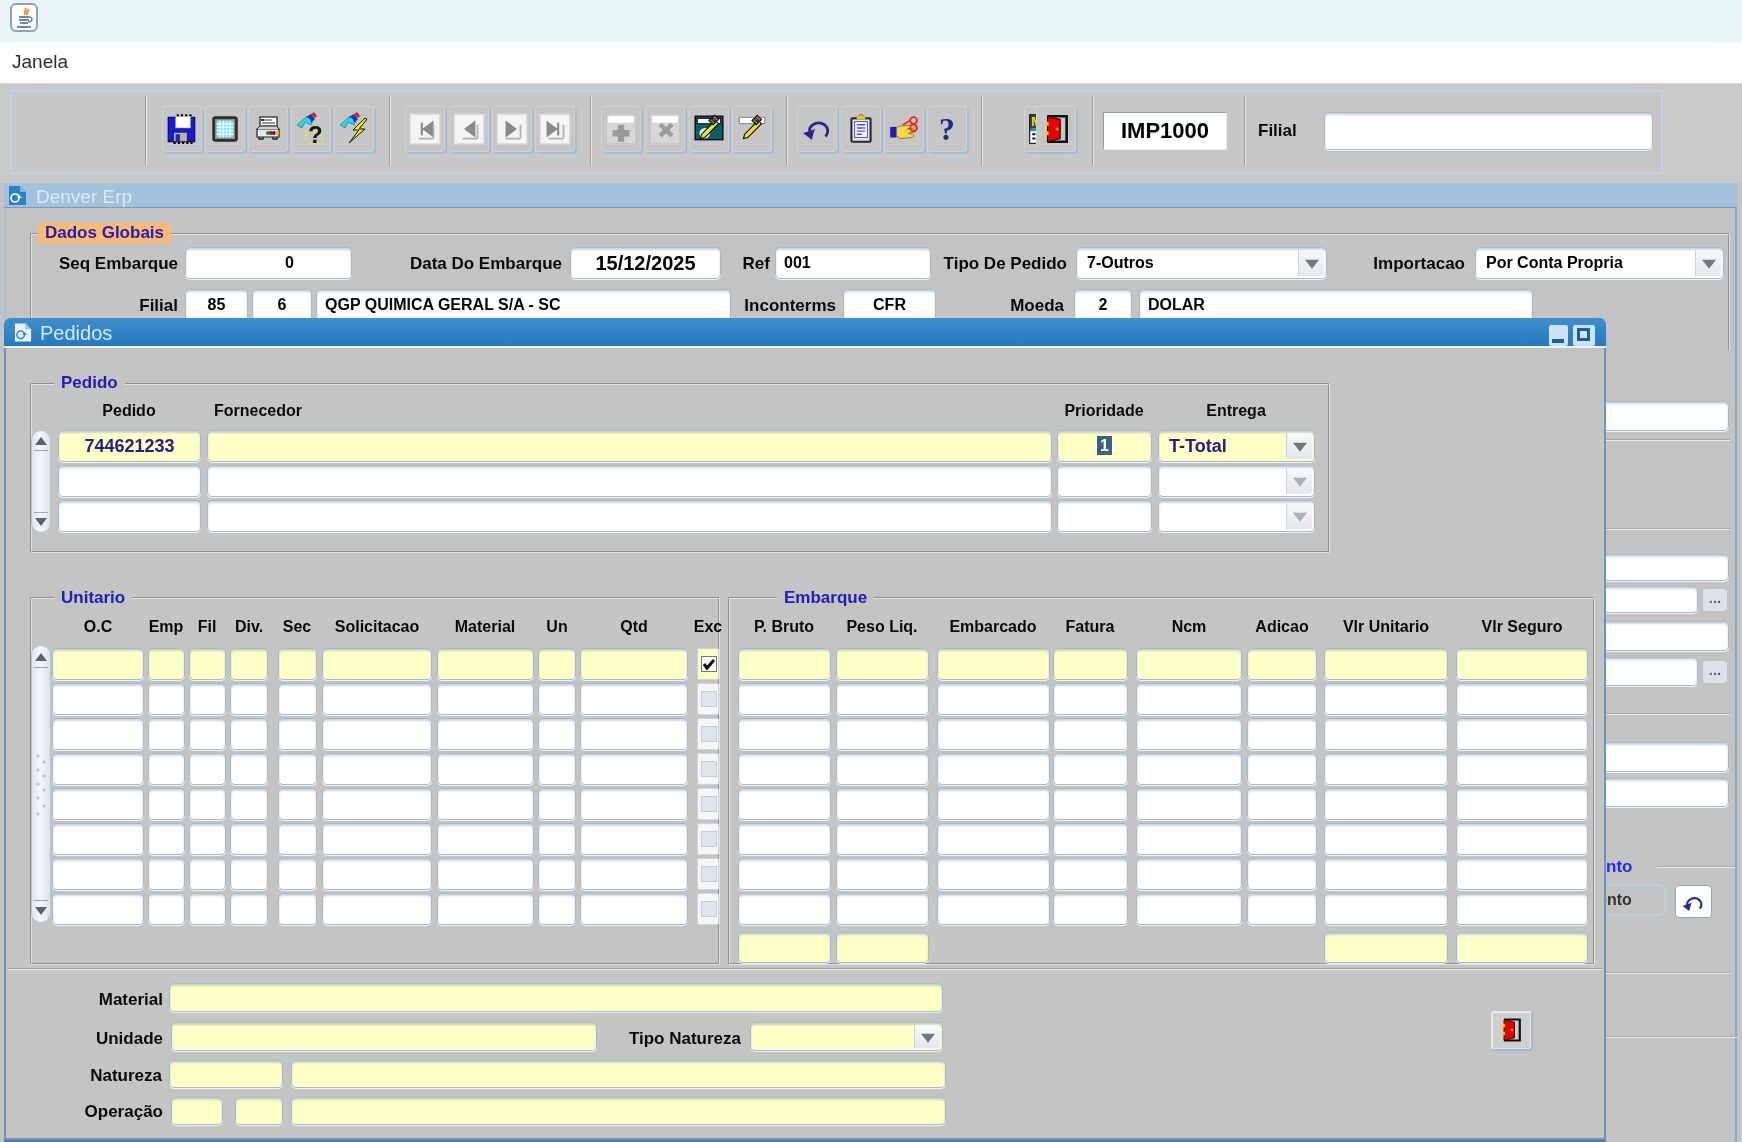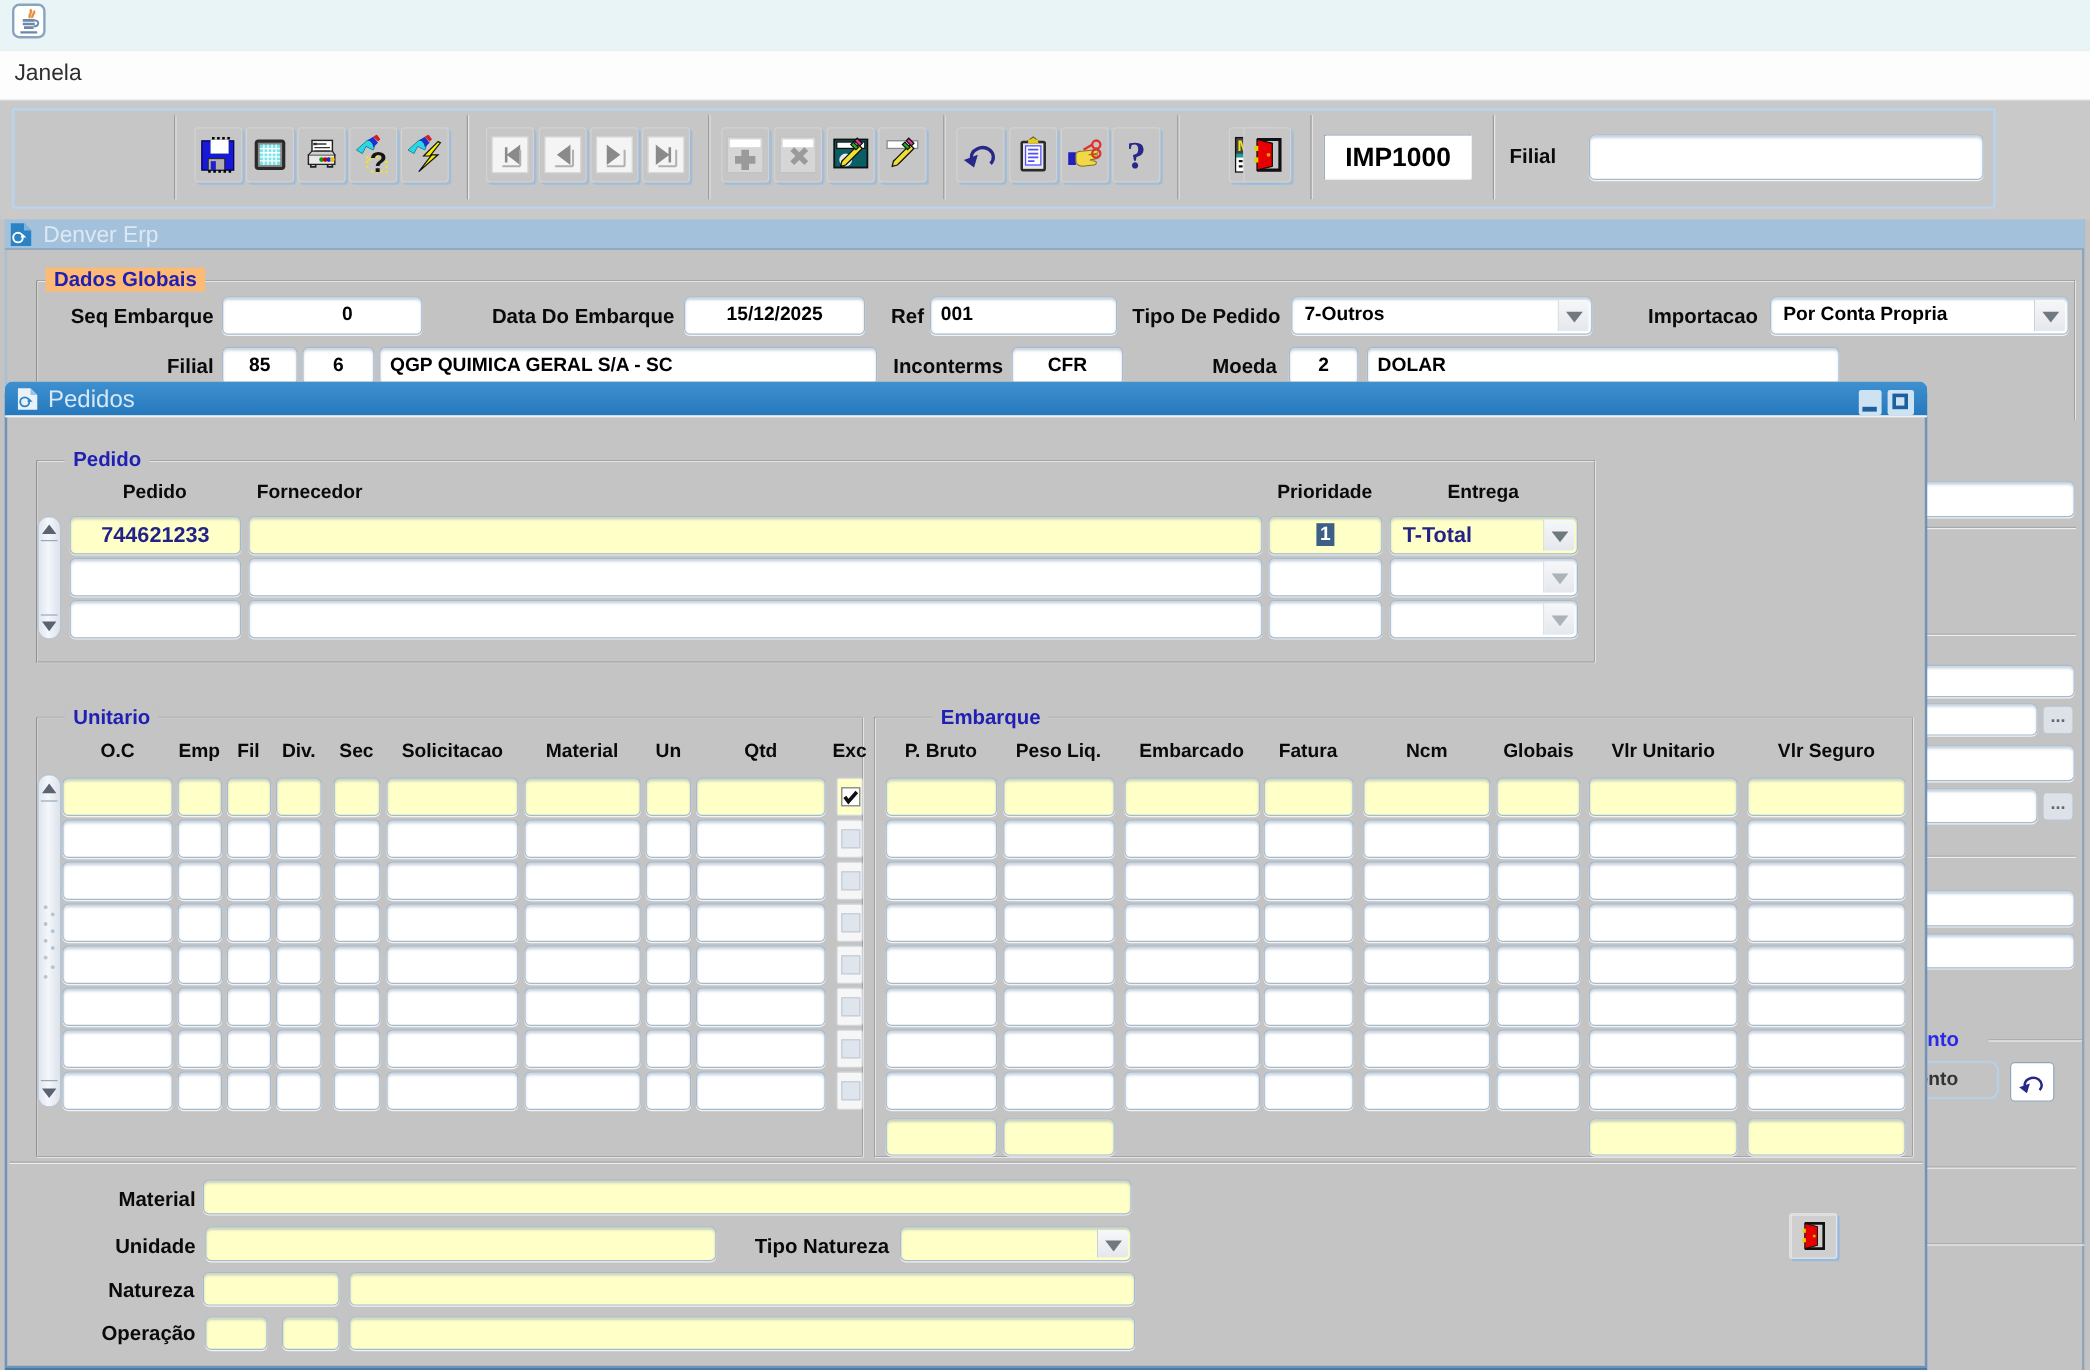--- a/index.html
+++ b/index.html
@@ -222,21 +222,21 @@
       <path d="M12 1 l6 6 h-6 z" fill="#7fb2da"></path>
       <circle cx="7" cy="13" r="4" fill="none" stroke="#fff" stroke-width="1.6"></circle>
       <path d="M9 13 l5 0 -3 -3 z" fill="#fff"></path>
     </svg></div>
 <div class="abs" style="left:36px;top:186px;font-size:19px;color:#dce9f4;">Denver Erp</div>
 <div class="gbox" style="left:30px;top:233px;width:1700px;height:330px;"></div>
 <div class="glab" style="left:38px;top:223px;">Dados Globais</div>
 <div class="lab" style="left:-82px;top:254px;width:260px;">Seq Embarque</div>
 <div class="f" style="left:185px;top:247px;width:167px;height:32px;font-size:16px;line-height:30px;text-align:center;padding-left:42px;">0</div>
 <div class="lab" style="left:302px;top:254px;width:260px;">Data Do Embarque</div>
-<div class="f" style="left:570px;top:247px;width:151px;height:32px;font-size:16px;color:#000;line-height:30px;text-align:center;">15/12/2025</div>
+<div class="f" style="left:570px;top:247px;width:151px;height:32px;font-size:20px;color:#000;line-height:30px;text-align:center;">15/12/2025</div>
 <div class="lab" style="left:510px;top:254px;width:260px;padding-left:21px;">Ref</div>
 <div class="f" style="left:775px;top:247px;width:156px;height:32px;font-size:16px;color:#000;line-height:30px;padding-left:8px;">001</div>
 <div class="lab" style="left:807px;top:254px;width:260px;">Tipo De Pedido</div>
 <div class="f" style="left:1076px;top:247px;width:251px;height:32px;line-height:30px;padding-left:10px;color:#000;">7-Outros<div class="arrbox">
       <div class="tri"></div>
     </div></div>
 <div class="lab" style="left:1205px;top:254px;width:260px;">Importacao</div>
 <div class="f" style="left:1475px;top:247px;width:249px;height:32px;line-height:30px;padding-left:10px;color:#000;">Por Conta Propria<div class="arrbox">
       <div class="tri"></div>
     </div></div>
@@ -451,21 +451,21 @@
 <div class="ck" style="z-index:11;left:697px;top:893px;height:32px;background:#f6f6f6;">
     <div style="position:absolute;left:3px;top:7px;width:16px;height:16px;background:#dfe5ec;border:1px solid #c2cbd6;"></div>
   </div>
 <div class="gbox" style="z-index:11;left:728px;top:597px;width:867px;height:368px;"></div>
 <div class="glab" style="z-index:11;left:777px;top:588px;background:#c4c4c4;">Embarque</div>
 <div class="hdr" style="z-index:11;left:674px;top:618px;width:220px;">P. Bruto</div>
 <div class="hdr" style="z-index:11;left:772px;top:618px;width:220px;">Peso Liq.</div>
 <div class="hdr" style="z-index:11;left:883px;top:618px;width:220px;">Embarcado</div>
 <div class="hdr" style="z-index:11;left:980px;top:618px;width:220px;">Fatura</div>
 <div class="hdr" style="z-index:11;left:1079px;top:618px;width:220px;">Ncm</div>
-<div class="hdr" style="z-index:11;left:1172px;top:618px;width:220px;">Globais</div>
+<div class="hdr" style="z-index:11;left:1172px;top:618px;width:220px;">Adicao</div>
 <div class="hdr" style="z-index:11;left:1276px;top:618px;width:220px;">Vlr Unitario</div>
 <div class="hdr" style="z-index:11;left:1412px;top:618px;width:220px;">Vlr Seguro</div>
 <div class="f y" style="z-index:11;left:738px;top:648px;width:93px;height:32px;font-size:16px;color:#000;line-height:30px;padding-left:8px;"></div>
 <div class="f y" style="z-index:11;left:836px;top:648px;width:93px;height:32px;font-size:16px;color:#000;line-height:30px;padding-left:8px;"></div>
 <div class="f y" style="z-index:11;left:937px;top:648px;width:113px;height:32px;font-size:16px;color:#000;line-height:30px;padding-left:8px;"></div>
 <div class="f y" style="z-index:11;left:1053px;top:648px;width:75px;height:32px;font-size:16px;color:#000;line-height:30px;padding-left:8px;"></div>
 <div class="f y" style="z-index:11;left:1136px;top:648px;width:106px;height:32px;font-size:16px;color:#000;line-height:30px;padding-left:8px;"></div>
 <div class="f y" style="z-index:11;left:1247px;top:648px;width:70px;height:32px;font-size:16px;color:#000;line-height:30px;padding-left:8px;"></div>
 <div class="f y" style="z-index:11;left:1324px;top:648px;width:124px;height:32px;font-size:16px;color:#000;line-height:30px;padding-left:8px;"></div>
 <div class="f y" style="z-index:11;left:1456px;top:648px;width:132px;height:32px;font-size:16px;color:#000;line-height:30px;padding-left:8px;"></div>

